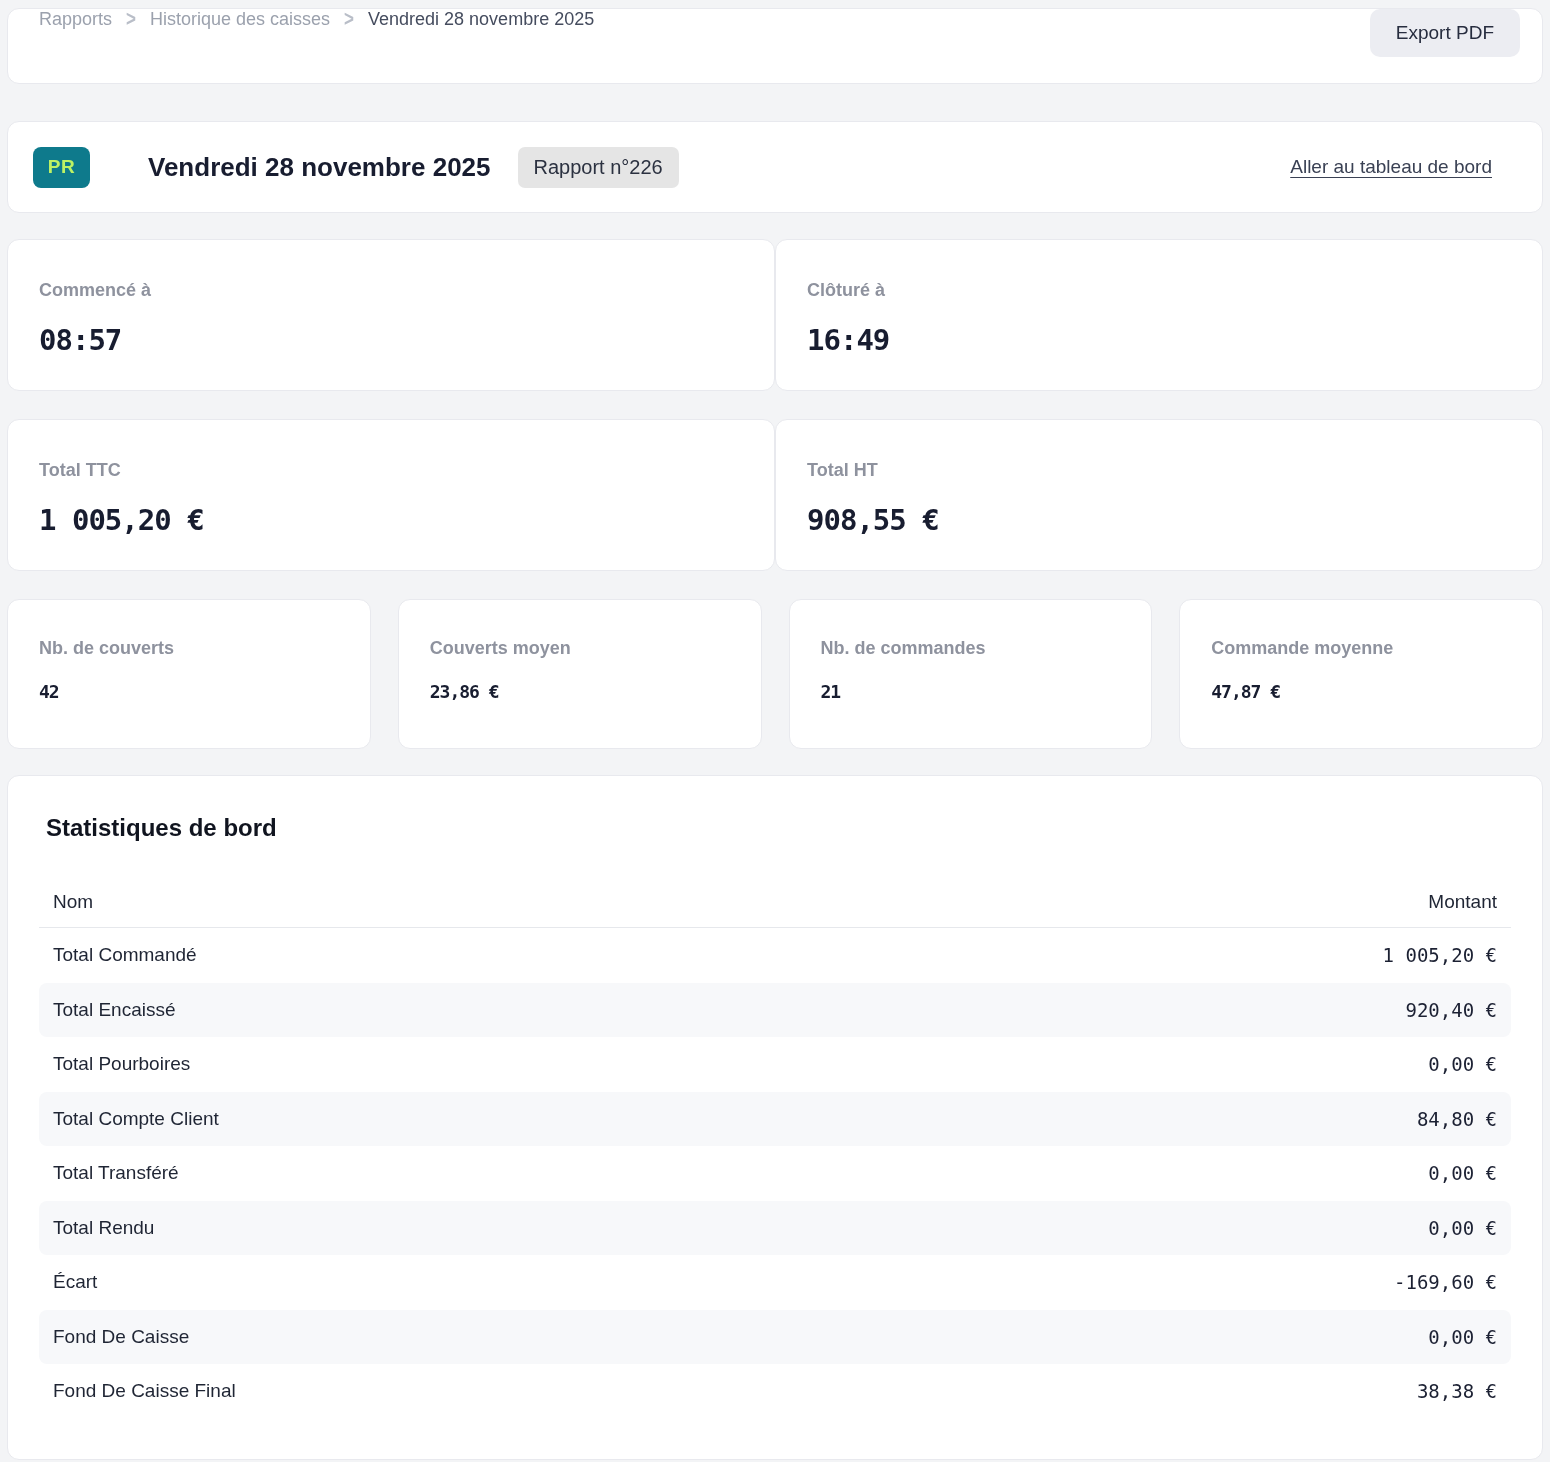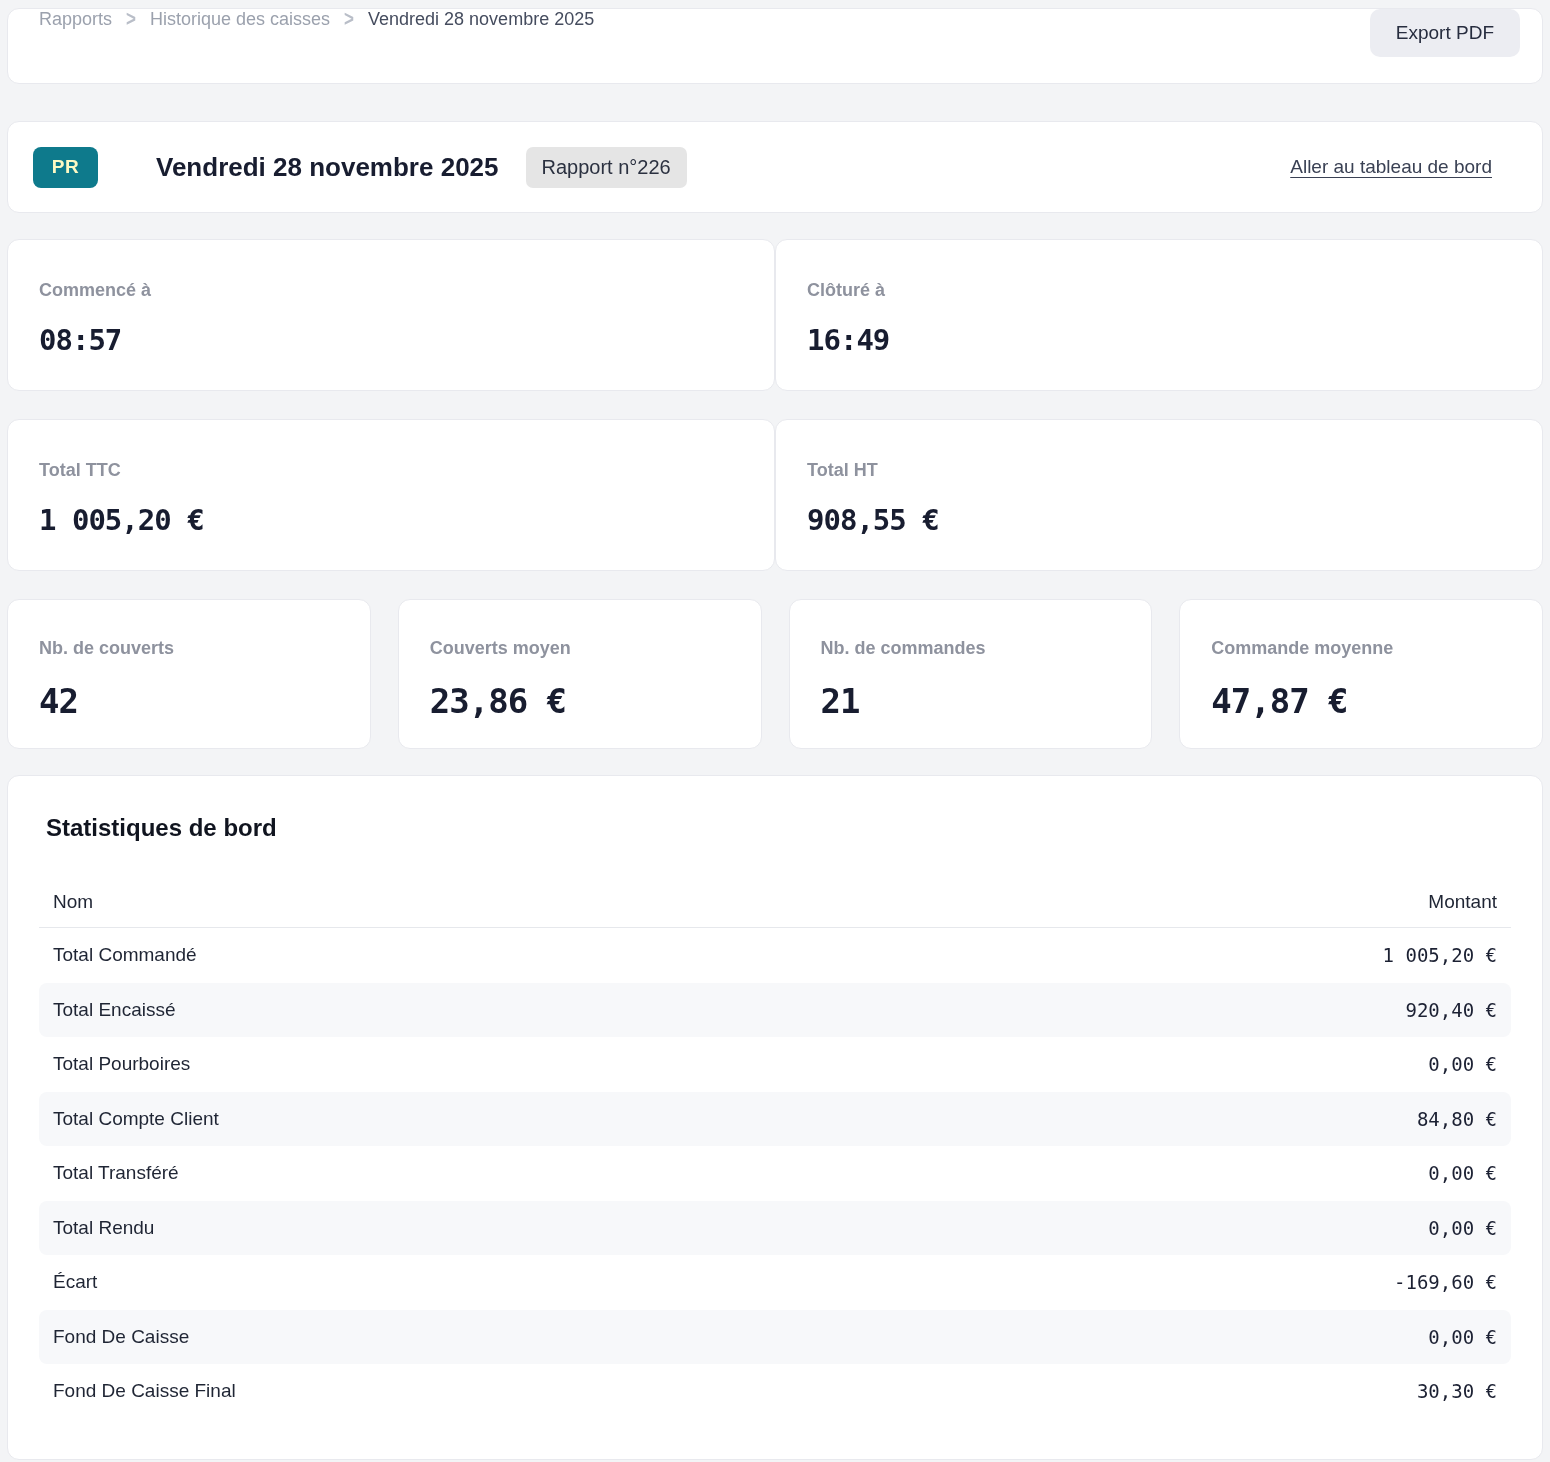--- a/index.html
+++ b/index.html
@@ -58,25 +58,25 @@
   
   .report-header {
     height: 92px;
     display: flex;
     align-items: center;
     padding: 0 50px 0 25px;
     margin-bottom: 26px;
   }
   .pr-badge {
     background: #0e7a8c;
-    color: #fef9c3;
+    color: #bef264;
     font-weight: 700;
     font-size: 19px;
     border-radius: 8px;
-    width: 65px;
+    width: 57px;
     height: 41px;
     display: flex;
     align-items: center;
     justify-content: center;
     letter-spacing: 0.5px;
   }
   .report-title {
     font-size: 26px;
     font-weight: 700;
     color: #181d30;
@@ -122,21 +122,21 @@
     color: #8e929e;
     margin-bottom: 22px;
   }
   .stat-value {
     font-family: "DejaVu Sans Mono", monospace;
     font-weight: 700;
     font-size: 29px;
     color: #181d30;
     letter-spacing: -1px;
   }
-  .grid-4 .stat-value { font-size: 34px; }
+  .grid-4 .stat-value { font-size: 18px; }
 
   
   .table-card {
     padding: 38px 31px 40px 31px;
   }
   .table-title {
     font-size: 24px;
     font-weight: 700;
     color: #10141f;
     margin-left: 7px;
@@ -267,18 +267,18 @@
         <div class="trow">
           <span class="cell name">Écart</span>
           <span class="cell amount">-169,60 €</span>
         </div>
         <div class="trow striped">
           <span class="cell name">Fond De Caisse</span>
           <span class="cell amount">0,00 €</span>
         </div>
         <div class="trow">
           <span class="cell name">Fond De Caisse Final</span>
-          <span class="cell amount">30,30 €</span>
+          <span class="cell amount">38,38 €</span>
         </div>
       </div>
   </div>
 
 </div>
 
 </body></html>

